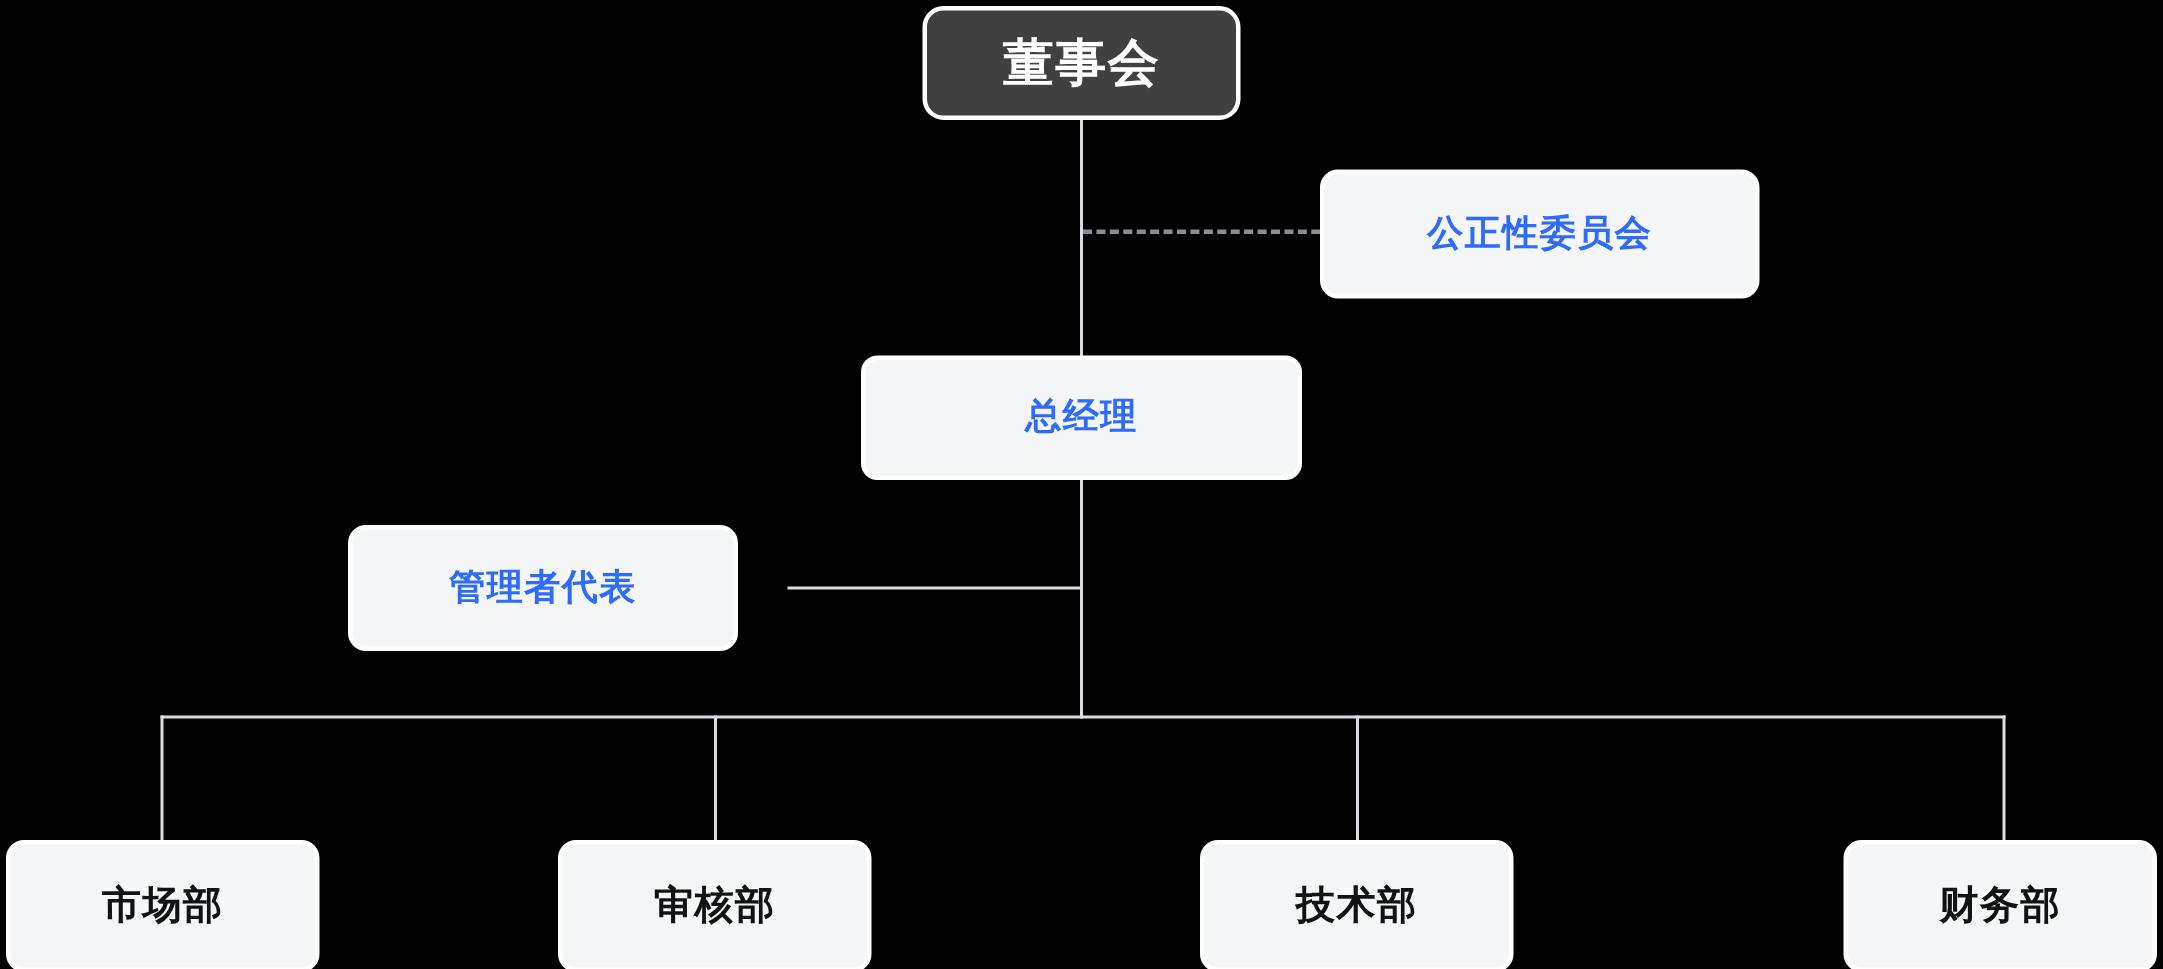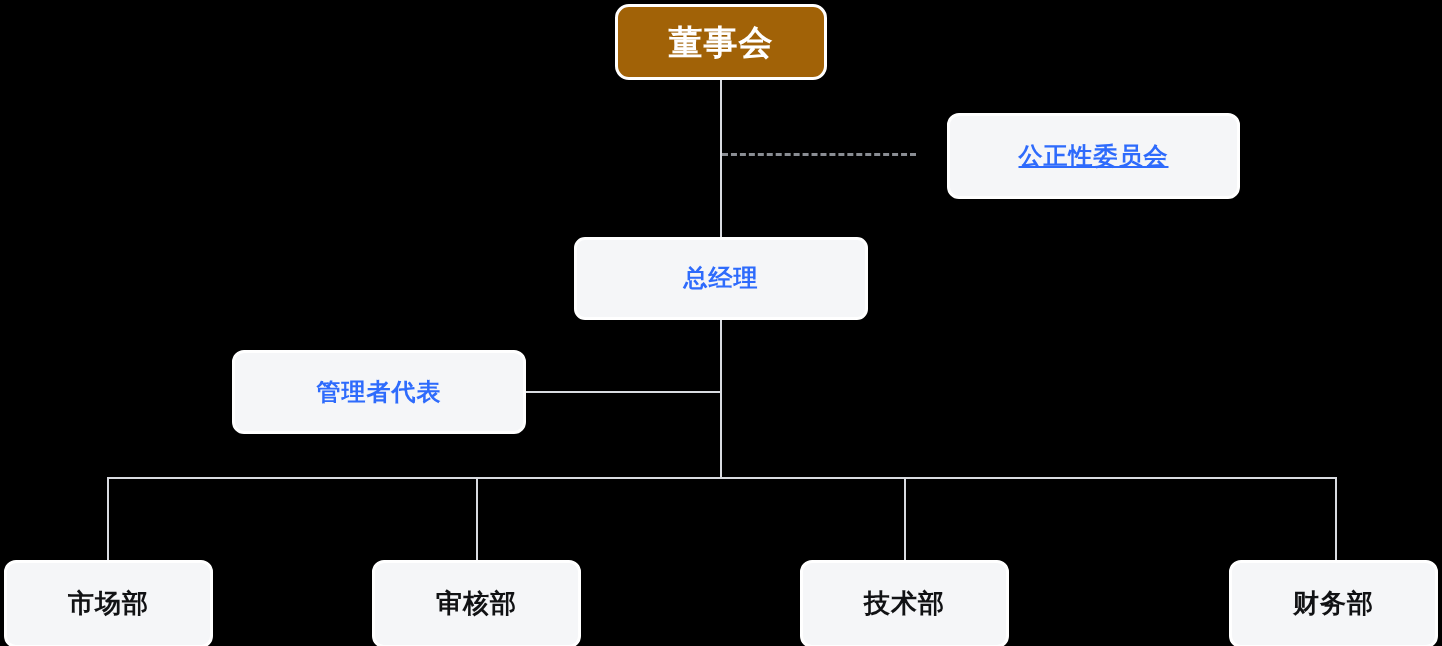--- a/index.html
+++ b/index.html
@@ -42,21 +42,21 @@
     align-items: center;
     justify-content: center;
     border-radius: 12px;
     text-align: center;
     line-height: 1.2;
     white-space: nowrap;
     letter-spacing: 1px;
   }
 
   .node.root {
-    background: #a16207;
+    background: #404040;
     color: #FFFFFF;
     border: 3px solid #FFFFFF;
     font-size: 34px;
     font-weight: 700;
     border-radius: 14px;
   }
 
   .node.soft {
     background: #F5F6F8;
     border: 3px solid #FFFFFF;
@@ -90,29 +90,29 @@
 
   <div class="line-v" style="left:107px; top:477px; height:85px;"></div>
   <div class="line-v" style="left:476px; top:477px; height:85px;"></div>
   <div class="line-v" style="left:904px; top:477px; height:85px;"></div>
   <div class="line-v" style="left:1335px; top:477px; height:85px;"></div>
 
   <div class="node root" style="left:615px; top:4px; width:212px; height:76px;">
     <span>董事会</span>
   </div>
 
-  <div class="node soft" style="left:947px; top:113px; width:293px; height:86px;text-decoration:underline;">
+  <div class="node soft" style="left:880px; top:113px; width:293px; height:86px;">
     <span>公正性委员会</span>
   </div>
 
   <div class="node soft" style="left:574px; top:237px; width:294px; height:83px;border-radius:11px;">
     <span>总经理</span>
   </div>
 
-  <div class="node soft" style="left:232px; top:350px; width:294px; height:84px;">
+  <div class="node soft" style="left:232px; top:350px; width:260px; height:84px;">
     <span>管理者代表</span>
   </div>
 
   <div class="node leaf" style="left:4px; top:560px; width:209px; height:88px;">
     <span>市场部</span>
   </div>
 
   <div class="node leaf" style="left:372px; top:560px; width:209px; height:88px;">
     <span>审核部</span>
   </div>

